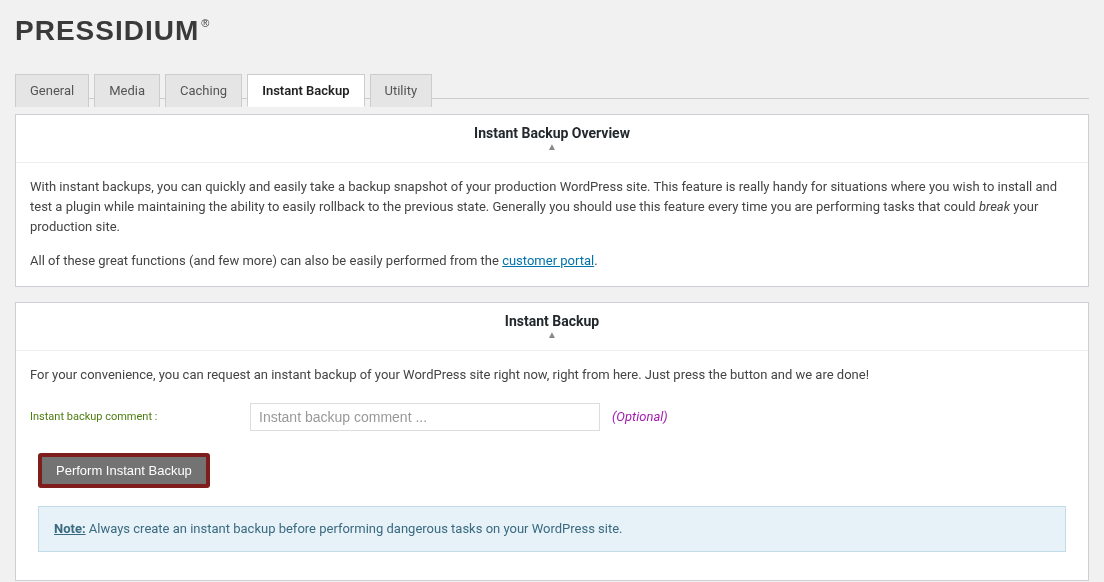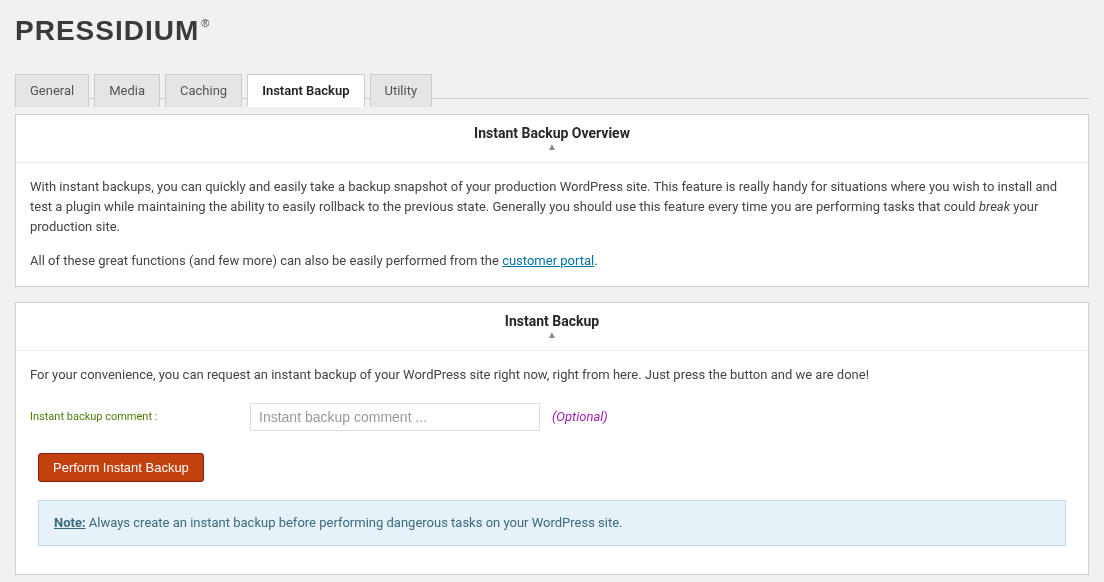--- a/index.html
+++ b/index.html
@@ -103,41 +103,41 @@
       align-items: center;
       margin-top: 18px;
       margin-bottom: 22px;
     }
     .form-label {
       width: 220px;
       font-size: 11px;
       color: #4d7c0f;
     }
     .form-input {
-      width: 290px;
+      width: 350px;
       padding: 5px 8px;
       font-size: 14px;
       border: 1px solid #ddd;
       background: #fff;
       color: #555;
       height: 28px;
     }
     .form-input::placeholder {
       color: #999;
     }
     .optional {
       margin-left: 12px;
       font-style: italic;
       color: #a21caf;
       font-size: 13px;
     }
     .btn-primary {
       display: inline-block;
-      background: #c2410c;
-      border: 1px solid #7f1d1d;
+      background: #737373;
+      border: 4px solid #7f1d1d;
       color: #fff;
       padding: 6px 14px;
       font-size: 13px;
       cursor: pointer;
       border-radius: 3px;
       margin-left: 8px;
       margin-bottom: 18px;
     }
     .note-box {
       background: #e6f2f8;

